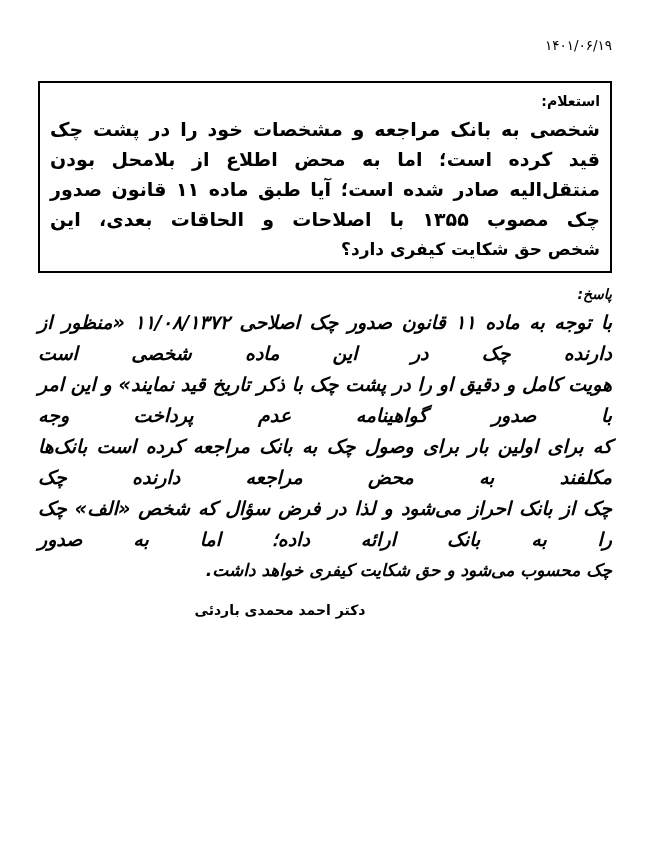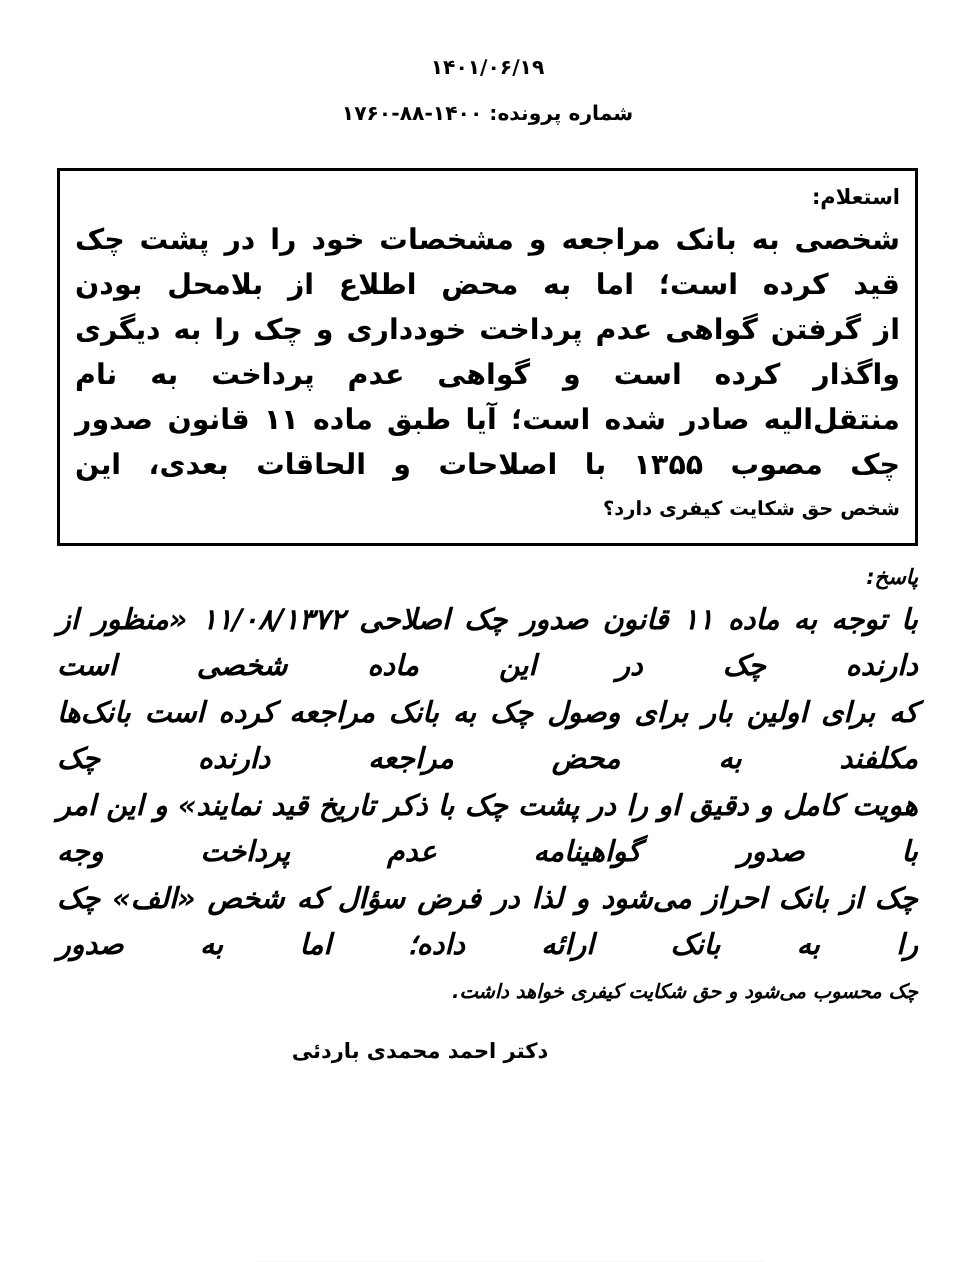--- a/index.html
+++ b/index.html
@@ -13,22 +13,22 @@
     color: #000000;
     font-family: "DejaVu Sans", sans-serif;
     direction: rtl;
     overflow: hidden;
   }
   .content { padding: 0 38px; }
 
   
   .header {
     margin-top: 30px;
-    text-align: center;
-    font-weight: bold;
+    text-align: right;
+    font-weight: normal;
     font-size: 13.5px;
   }
   .header .hline { line-height: 31px; white-space: nowrap; }
 
   
   .inquiry-box {
     margin-top: 20px;
     border: 2px solid #000000;
     padding: 5px 10px 7px 10px;
   }
@@ -41,21 +41,21 @@
     font-weight: bold;
     font-size: 19px;
     line-height: 30px;
     text-align: justify;
     text-align-last: justify;
     text-justify: inter-word;
     white-space: normal;
   }
   .lastline {
     font-weight: bold;
-    font-size: 13px;
+    font-size: 17px;
     line-height: 30px;
     text-align: right;
   }
 
   
   .answer { margin-top: 8px; font-style: italic; }
   .answer .jline, .answer .lastline { line-height: 31px; }
 
   
   .signature {
@@ -69,36 +69,34 @@
   .signature .sline { line-height: 32px; }
 </style>
 </head>
 <body>
 
 <div class="page">
   <div class="content">
 
     <div class="header">
       <div class="hline">۱۴۰۱/۰۶/۱۹</div>
-      <div class="hline">شماره پرونده:  ۱۴۰۰-۸۸-۱۷۶۰</div>
     </div>
 
     <div class="inquiry-box">
       <div class="section-label">استعلام:</div>
       <div class="jline">شخصی به بانک مراجعه و مشخصات خود را در پشت چک قید کرده است؛ اما به محض اطلاع از بلامحل بودن</div>
-      <div class="jline">از گرفتن گواهی عدم پرداخت خودداری و چک را به دیگری واگذار کرده است و گواهی عدم پرداخت به نام</div>
       <div class="jline">منتقل‌الیه صادر شده است؛ آیا طبق ماده ۱۱ قانون صدور چک مصوب ۱۳۵۵ با اصلاحات و الحاقات بعدی، این</div>
       <div class="lastline">شخص حق شکایت کیفری دارد؟</div>
     </div>
 
     <div class="answer">
       <div class="section-label">پاسخ:</div>
       <div class="jline">با توجه به ماده ۱۱ قانون صدور چک اصلاحی ۱۱/۰۸/۱۳۷۲ «منظور از دارنده چک در این ماده شخصی است</div>
+      <div class="jline">هویت کامل و دقیق او را در پشت چک با ذکر تاریخ قید نمایند» و این امر با صدور گواهینامه عدم پرداخت وجه</div>
       <div class="jline">که برای اولین بار برای وصول چک به بانک مراجعه کرده است بانک‌ها مکلفند به محض مراجعه دارنده چک</div>
-      <div class="jline">هویت کامل و دقیق او را در پشت چک با ذکر تاریخ قید نمایند» و این امر با صدور گواهینامه عدم پرداخت وجه</div>
       <div class="jline">چک از بانک احراز می‌شود و لذا در فرض سؤال که شخص «الف» چک را به بانک ارائه داده؛ اما به صدور</div>
       <div class="lastline">چک محسوب می‌شود و حق شکایت کیفری خواهد داشت.</div>
     </div>
 
     <div class="signature">
       <div class="sline">دکتر احمد محمدی باردئی</div>
 
     </div>
 
   </div>

